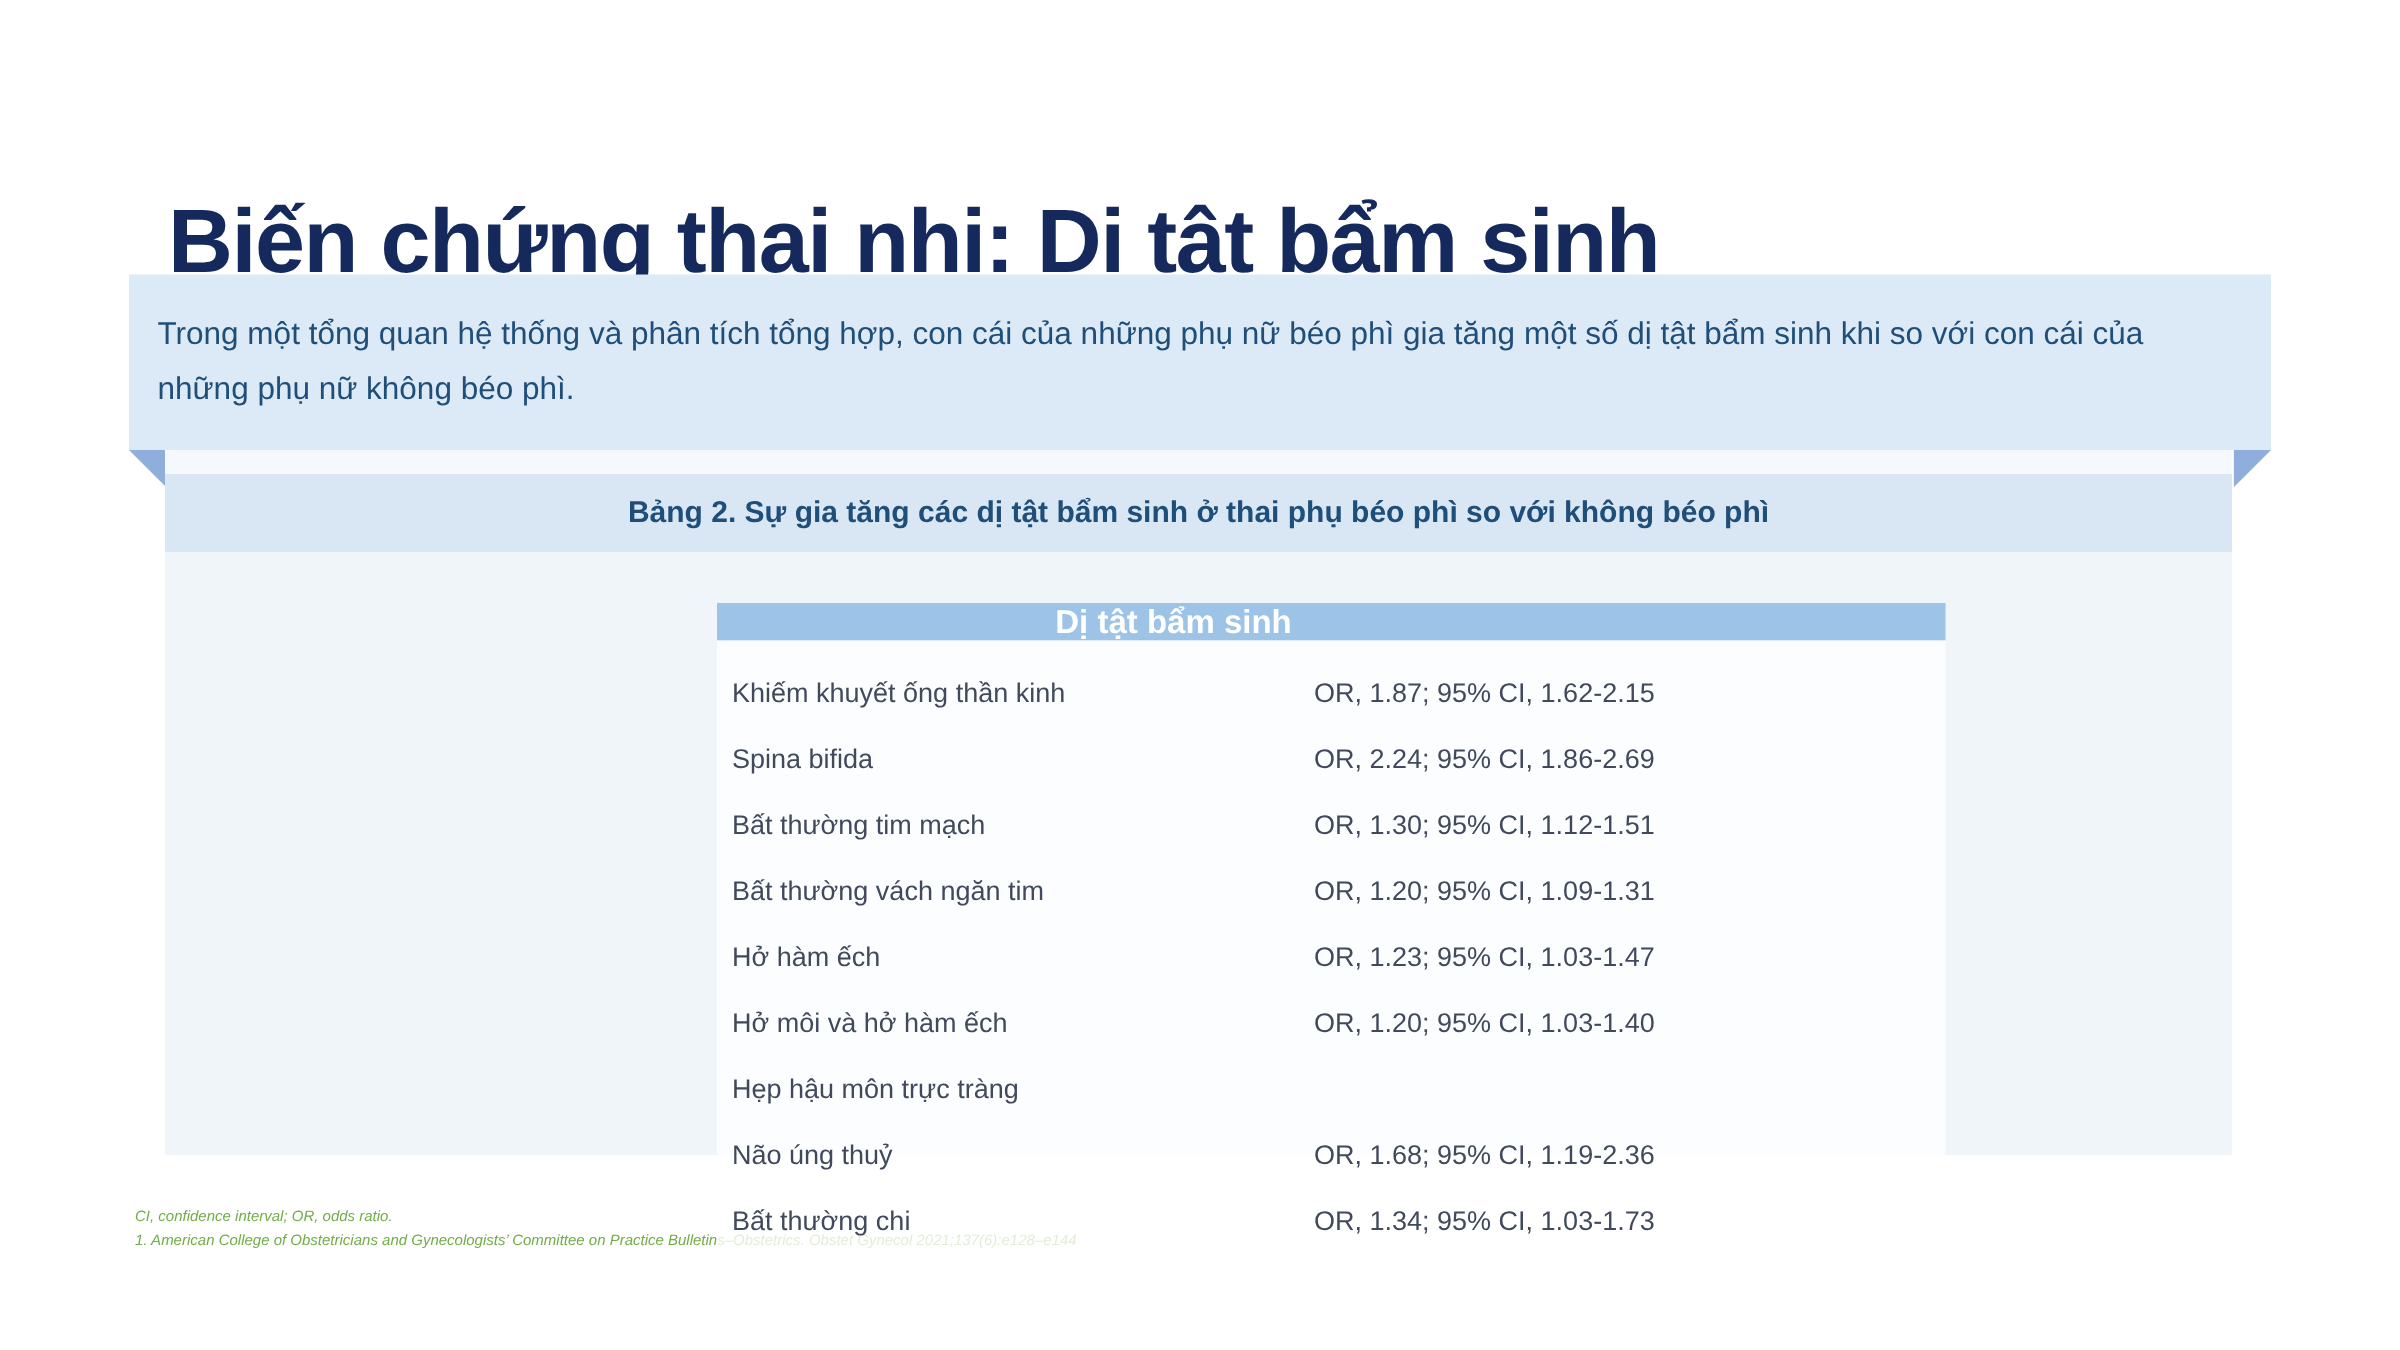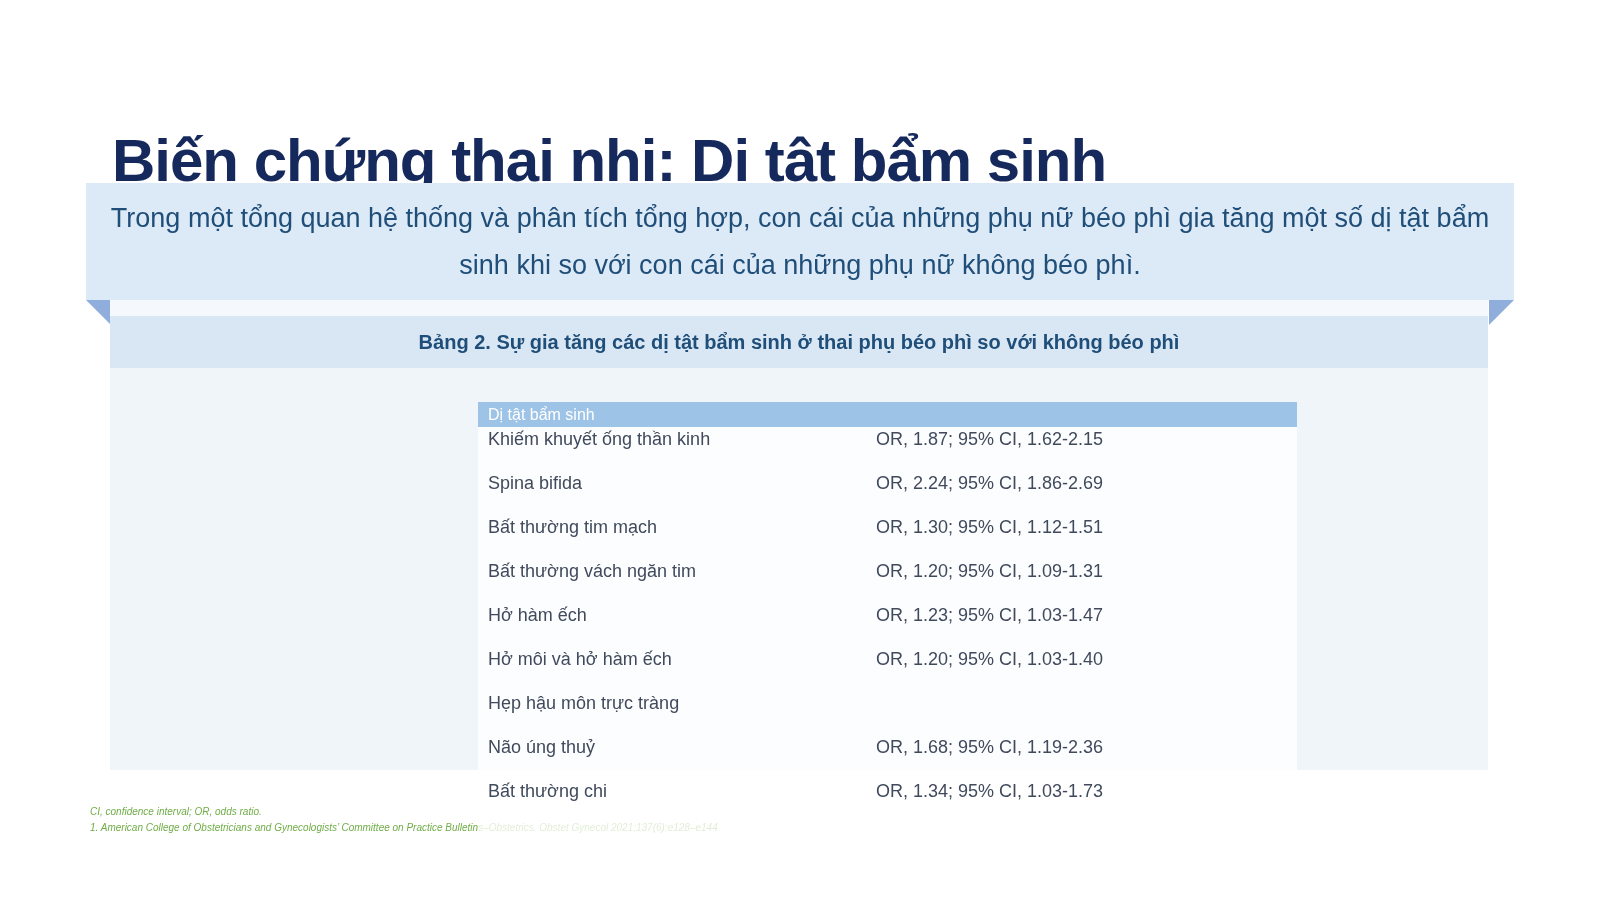--- a/index.html
+++ b/index.html
@@ -11,22 +11,22 @@
   .slide-title{
     position:absolute;left:112px;top:86px;
     font-size:60px;font-weight:bold;color:#16295c;letter-spacing:-1px;
     white-space:nowrap;
   }
   .banner{
     position:absolute;left:86px;top:183px;width:1428px;height:117px;
     background:#dce9f6;display:flex;align-items:center;justify-content:center;
   }
   .banner p{
-    margin:0;max-width:1390px;text-align:center;
-    font-size:27px;line-height:1.72;color:#1f4e79;
+    margin:0;max-width:1390px;text-align:left;
+    font-size:21px;line-height:1.72;color:#1f4e79;
   }
   .fold{position:absolute;top:300px;width:25px;height:25px;background:#8faedc;}
   .fold-left{left:86px;clip-path:polygon(0 0,100% 0,100% 100%);}
   .fold-right{left:1489px;clip-path:polygon(0 0,100% 0,0 100%);}
   .panel{
     position:absolute;left:110px;top:300px;width:1378px;height:470px;
     background:#f0f5fa;
   }
   .panel-top-strip{position:absolute;left:0;top:0;width:100%;height:16px;background:#f5f9fd;}
   .caption-band{
@@ -37,28 +37,28 @@
   .footnotes{
     position:absolute;left:90px;top:804px;z-index:1;
     font-size:10px;font-style:italic;color:#70ad47;line-height:16px;
     white-space:nowrap;
   }
   .data-table{
     position:absolute;left:478px;top:402px;width:819px;z-index:2;
   }
   .thead{
     display:flex;height:25px;background:#9dc3e6;color:#ffffff;
-    font-weight:normal;font-size:16px;align-items:center;
+    font-weight:bold;font-size:22px;align-items:center;flex-direction:column;
   }
   .tbody{
     background:rgba(255,255,255,0.78);
     padding:2px 0 12px 0;
   }
   .trow{
-    display:flex;height:44px;align-items:flex-start;
+    display:flex;height:44px;align-items:flex-end;
     font-size:18px;color:#404a5c;
   }
   .col-defect{width:388px;padding-left:10px;box-sizing:border-box;flex:none;}
   .col-risk{flex:1;padding-left:10px;box-sizing:border-box;}
 </style>
 </head>
 <body>
 
 <h1 class="slide-title">Biến chứng thai nhi: Dị tật bẩm sinh</h1>
 

